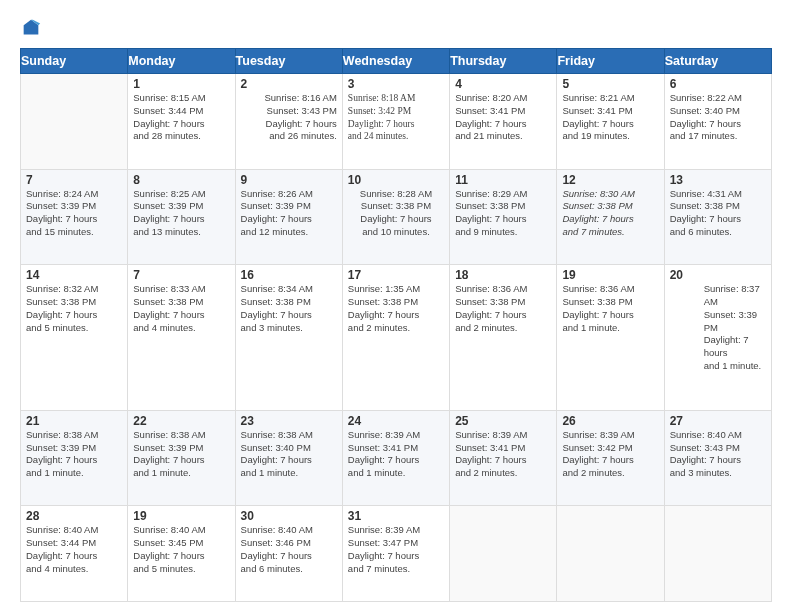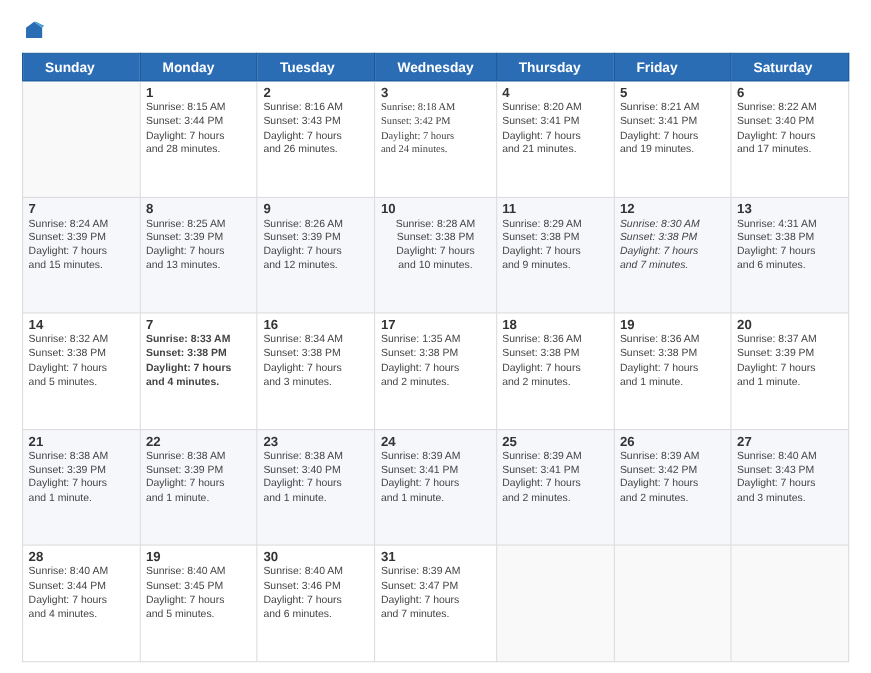--- a/index.html
+++ b/index.html
@@ -61,21 +61,21 @@
     }
     .calendar {
       width: 100%;
       border-collapse: collapse;
       flex: 1;
     }
     .calendar th {
       background-color: #2a6db5;
       color: #fff;
       text-align: left;
-      padding: 5px 20px;
+      padding: 5px 0;
       font-size: 12.5px;
       font-weight: bold;
       border: 1px solid #1a5a9a;
     }
     .calendar td {
       border: 1px solid #ddd;
       vertical-align: top;
       padding: 3px 5px;
       font-size: 10px;
       color: #333;
@@ -138,21 +138,21 @@
           <td class="empty-cell"></td>
           <td>
             <span class="day-number">1</span>
             <div class="day-info" style="white-space: pre-line;">Sunrise: 8:15 AM
 Sunset: 3:44 PM
 Daylight: 7 hours
 and 28 minutes.</div>
           </td>
           <td>
             <span class="day-number">2</span>
-            <div class="day-info" style="white-space: pre-line;">Sunrise: 8:16 AM
+            <div class="day-info" style="white-space: pre-line; text-align: right;">Sunrise: 8:16 AM
 Sunset: 3:43 PM
 Daylight: 7 hours
 and 26 minutes.</div>
           </td>
           <td>
             <span class="day-number">3</span>
             <div class="day-info" style="white-space: pre-line; font-family: Liberation Serif, serif;">Sunrise: 8:18 AM
 Sunset: 3:42 PM
 Daylight: 7 hours
 and 24 minutes.</div>
@@ -233,21 +233,21 @@
         <tr>
           <td>
             <span class="day-number">14</span>
             <div class="day-info" style="white-space: pre-line;">Sunrise: 8:32 AM
 Sunset: 3:38 PM
 Daylight: 7 hours
 and 5 minutes.</div>
           </td>
           <td>
             <span class="day-number">7</span>
-            <div class="day-info" style="white-space: pre-line; font-weight: bold;">Sunrise: 8:33 AM
+            <div class="day-info" style="white-space: pre-line;">Sunrise: 8:33 AM
 Sunset: 3:38 PM
 Daylight: 7 hours
 and 4 minutes.</div>
           </td>
           <td>
             <span class="day-number">16</span>
             <div class="day-info" style="white-space: pre-line;">Sunrise: 8:34 AM
 Sunset: 3:38 PM
 Daylight: 7 hours
 and 3 minutes.</div>
@@ -268,21 +268,21 @@
           </td>
           <td>
             <span class="day-number">19</span>
             <div class="day-info" style="white-space: pre-line;">Sunrise: 8:36 AM
 Sunset: 3:38 PM
 Daylight: 7 hours
 and 1 minute.</div>
           </td>
           <td>
             <span class="day-number">20</span>
-            <div class="day-info" style="white-space: pre-line;">Sunrise: 8:37 AM
+            <div class="day-info" style="white-space: pre-line; margin-left: 34px;">Sunrise: 8:37 AM
 Sunset: 3:39 PM
 Daylight: 7 hours
 and 1 minute.</div>
           </td>
         </tr>
         <tr>
           <td>
             <span class="day-number">21</span>
             <div class="day-info" style="white-space: pre-line;">Sunrise: 8:38 AM
 Sunset: 3:39 PM

